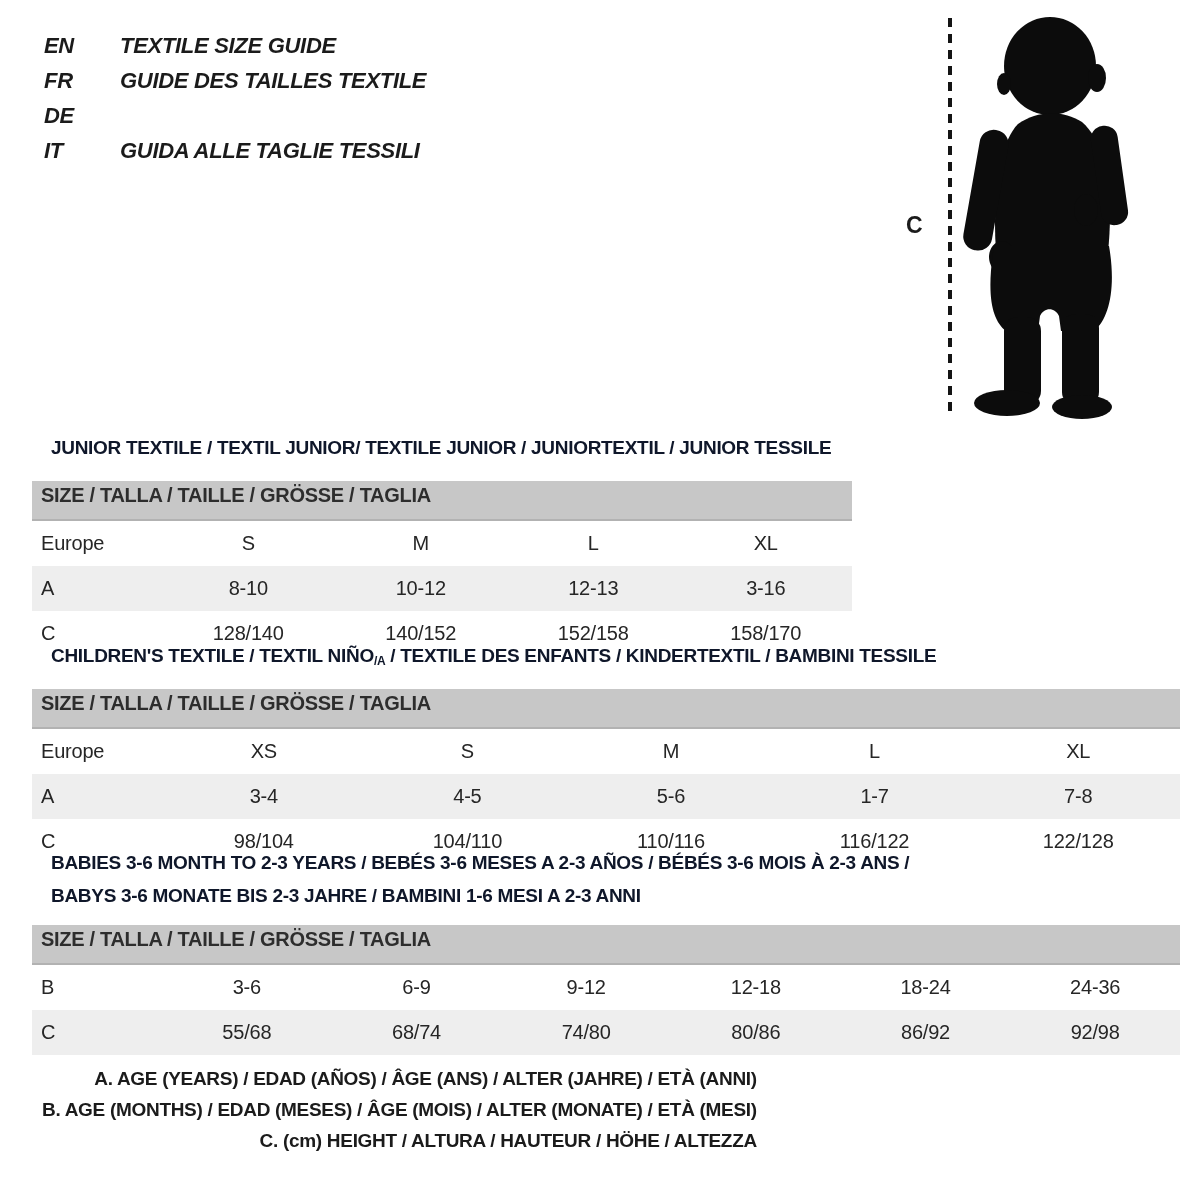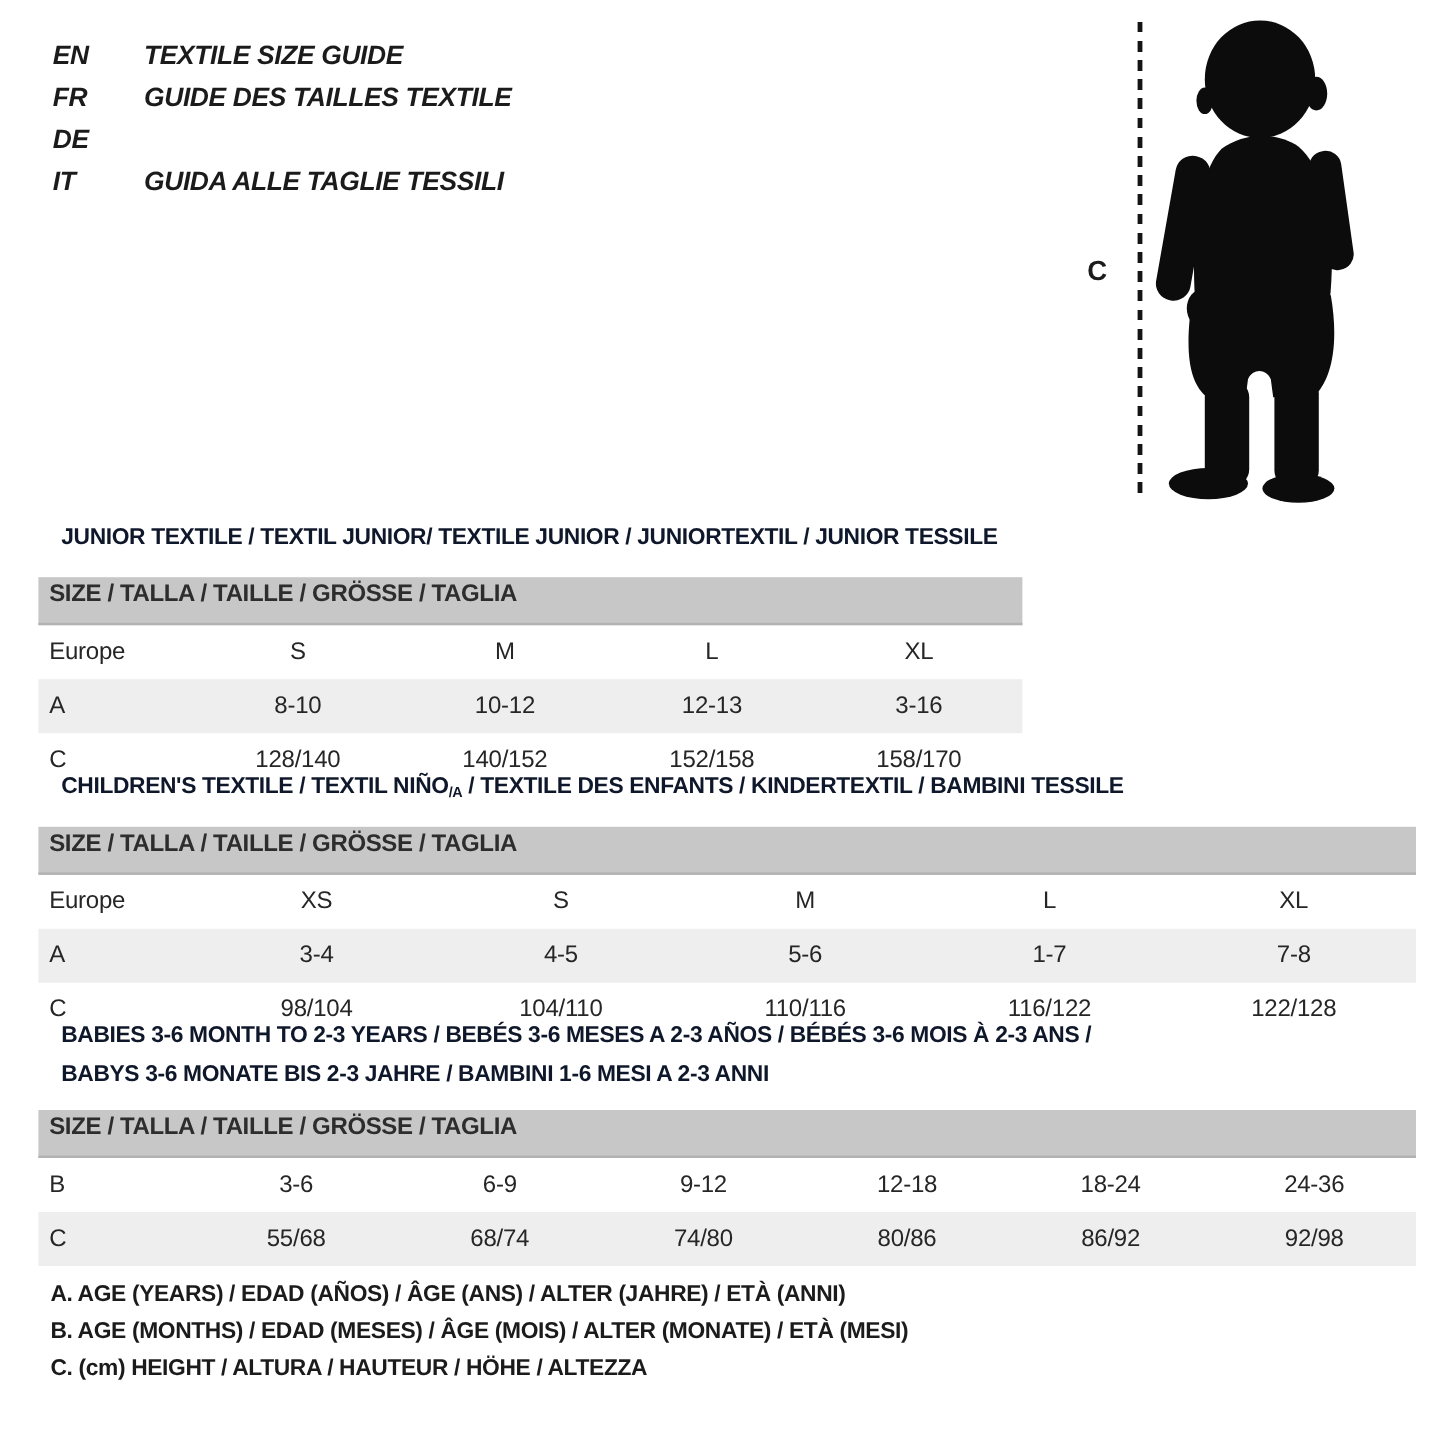--- a/index.html
+++ b/index.html
@@ -60,21 +60,21 @@
   .tlabel {
     width: 130px; padding-left: 9px;
     font-size: 20px; letter-spacing: -0.2px; color: #262626;
   }
   .tcell {
     flex: 1; text-align: center;
     font-size: 20px; letter-spacing: -0.2px; color: #262626;
   }
 
   
-  .legend { position: absolute; left: 42px; top: 1063px; }
+  .legend { position: absolute; left: 42px; top: 1063px; text-align: right; }
   .legend-line {
     font-size: 19px; font-weight: 700; letter-spacing: -0.3px;
     color: #1b1b1b; line-height: 31px; white-space: nowrap;
   }
 </style>
 </head>
 <body>
 
 <div class="page">
 

